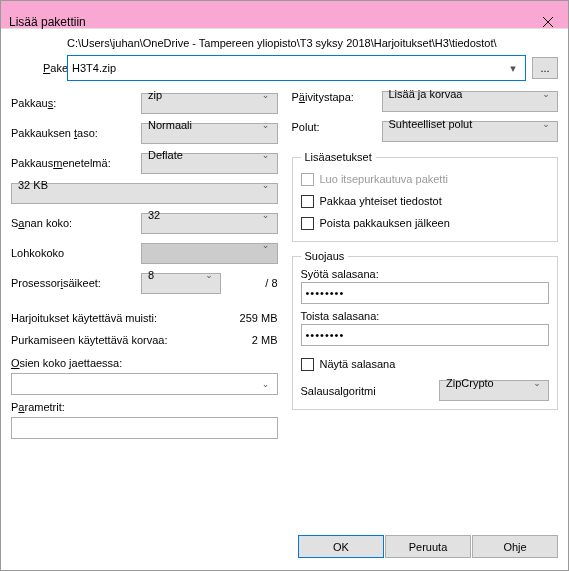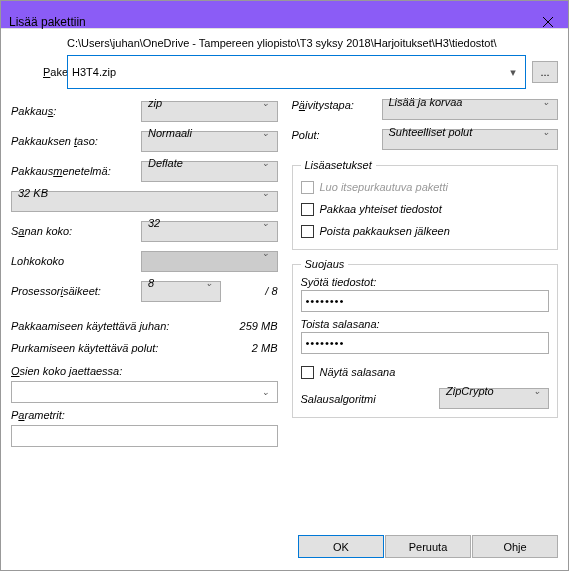--- a/index.html
+++ b/index.html
@@ -1,35 +1,35 @@
 <!DOCTYPE html>
 <html><head>
 <meta charset="utf-8">
 <style>
   * { box-sizing: border-box; font-family: "Segoe UI", Tahoma, sans-serif; font-size: 11px; }
   body { margin: 0; background: #fff; width: 569px; height: 571px; overflow: hidden; }
   .window { width: 569px; height: 571px; border: 1px solid #999; display: flex; flex-direction: column; }
-  .titlebar { height: 28px; background: #8b5cf6; display: flex; align-items: center; padding: 14px 0 0 8px; border-bottom: 1px solid #e0e0e0; }
+  .titlebar { height: 28px; background: #f9a8d4; display: flex; align-items: center; padding: 14px 0 0 8px; border-bottom: 1px solid #e0e0e0; }
   .titlebar .title { flex: 1; font-size: 12px; }
   .titlebar .close { width: 40px; height: 28px; display: flex; align-items: center; justify-content: center; }
   .titlebar .close svg { width: 10px; height: 10px; }
   .body { padding: 8px 10px 10px 10px; flex: 1; display: flex; flex-direction: column; }
   .row { display: flex; align-items: center; margin-bottom: 6px; }
   .label { color: #000; padding-left: 32px; }
   .underline-key { text-decoration: underline; }
   .path-row .label { width: 56px; }
   .path-text { flex: 1; font-size: 11px; color: #000; white-space: nowrap; overflow: hidden; }
   .archive-row { display: flex; align-items: center; margin-bottom: 10px; }
   .archive-row .label { width: 56px; }
-  .combo-archive { flex: 1; height: 34px; border: 1px solid #0078d7; display: flex; align-items: center; padding: 0 4px; background: #fff; margin-right: 6px; }
+  .combo-archive { flex: 1; height: 26px; border: 1px solid #0078d7; display: flex; align-items: center; padding: 0 4px; background: #fff; margin-right: 6px; }
   .combo-archive .txt { flex: 1; }
   .combo-archive .arrow { width: 16px; text-align: center; color: #555; }
   .browse-btn { width: 26px; height: 22px; border: 1px solid #adadad; background: #e1e1e1; display: flex; align-items: center; justify-content: center; }
   .columns { display: flex; gap: 14px; flex: 1; }
-  .col { flex: 1; font-style: italic; }
+  .col { flex: 1; }
   .form-row { display: flex; align-items: center; height: 24px; margin-bottom: 6px; }
   .form-row .lab { width: 130px; }
   .dropdown { flex: 1; height: 21px; border: 1px solid #adadad; background: #e1e1e1; display: flex; align-items: center; padding: 0 4px 16px 6px; }
   .dropdown .txt { flex: 1; }
   .dropdown .arrow { width: 14px; color: #555; text-align: center; font-size: 9px; }
   .dropdown.disabled { background: #ccc; color: #888; }
   .dropdown.small { width: 80px; flex: 0 0 80px; }
   .threads-row { display:flex; align-items:center; height:24px; margin-bottom:6px; }
   .threads-row .lab { width:130px; }
   .mem-row { display:flex; align-items:center; height:22px; }
@@ -135,25 +135,25 @@
           <div class="lab">Prosessor<span class="underline-key">i</span>säikeet:</div>
           <div class="dropdown small">
             <div class="txt">8</div>
             <div class="arrow">⌄</div>
           </div>
           <div style="flex:1"></div>
           <div>/ 8</div>
         </div>
         <div style="height:6px"></div>
         <div class="mem-row">
-          <div class="lab">Pakkaamiseen käytettävä juhan:</div>
+          <div class="lab">Harjoitukset käytettävä muisti:</div>
           <div class="val">259 MB</div>
         </div>
         <div class="mem-row">
-          <div class="lab">Purkamiseen käytettävä polut:</div>
+          <div class="lab">Purkamiseen käytettävä korvaa:</div>
           <div class="val">2 MB</div>
         </div>
         <div class="section-label"><span class="underline-key">O</span>sien koko jaettaessa:</div>
         <div class="full-combo">
           <div class="txt" style="flex:1"></div>
           <div class="arrow">⌄</div>
         </div>
         <div class="section-label">P<span class="underline-key">a</span>rametrit:</div>
         <div class="full-input"></div>
       </div>
@@ -185,21 +185,21 @@
             <div class="txt">Pakkaa yhteiset tiedostot</div>
           </div>
           <div class="checkrow">
             <div class="chk"></div>
             <div class="txt">Poista pakkauksen jälkeen</div>
           </div>
         </fieldset>
 
         <fieldset>
           <legend>Suojaus</legend>
-          <div class="pw-label">Syötä tiedostot:</div>
+          <div class="pw-label">Syötä salasana:</div>
           <div class="pw-input">
               <span>••••••••</span>
             </div>
           <div class="pw-label" style="margin-top:6px">Toista salasana:</div>
           <div class="pw-input">
               <span>••••••••</span>
             </div>
           <div class="checkrow" style="margin-top:8px">
             <div class="chk"></div>
             <div class="txt">Näytä salasana</div>

